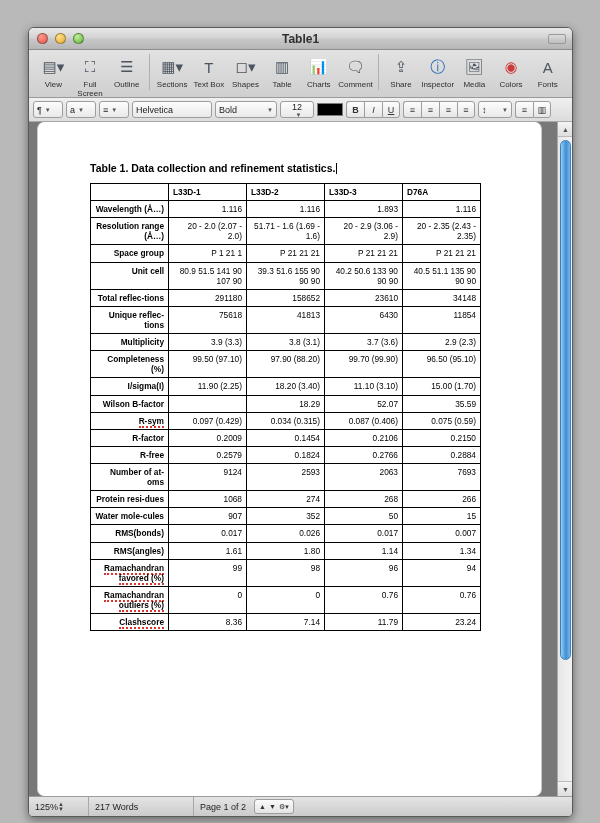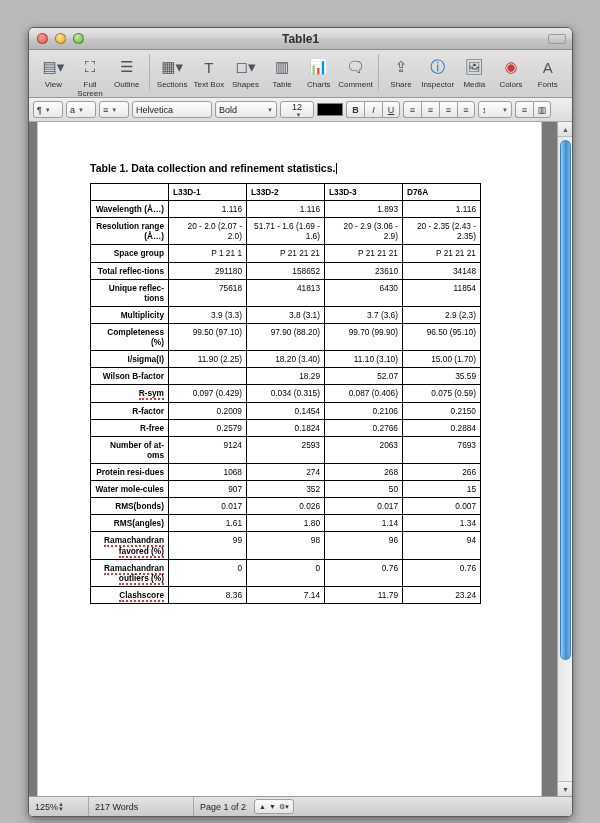--- a/index.html
+++ b/index.html
@@ -150,20 +150,21 @@
     background: #787878;
     position: relative;
   }
   .page {
     position: absolute;
     left: 8px; top: 0;
     width: 505px; height: 100%;
     background: #ffffff;
     border-left: 1px solid #c9c9c9;
     border-right: 1px solid #c9c9c9;
+    border-radius: 7px;
   }
   .doc-content {
     padding: 40px 28px 0 52px;
   }
   .doc-title {
     font-family: "Liberation Sans", sans-serif;
     font-size: 10.5px;
     font-weight: bold;
     color: #000;
     margin-bottom: 9px;
@@ -423,20 +424,27 @@
                   <td class="val">20 - 2.35 (2.43 - 2.35)</td>
                 </tr>
                 <tr>
                   <td class="rowhead">Space group</td>
                   <td class="val">P 1 21 1</td>
                   <td class="val">P 21 21 21</td>
                   <td class="val">P 21 21 21</td>
                   <td class="val">P 21 21 21</td>
                 </tr>
                 <tr>
+                  <td class="rowhead">Unit cell</td>
+                  <td class="val">80.9 51.5 141 90 107 90</td>
+                  <td class="val">39.3 51.6 155 90 90 90</td>
+                  <td class="val">40.2 50.6 133 90 90 90</td>
+                  <td class="val">40.5 51.1 135 90 90 90</td>
+                </tr>
+                <tr>
                   <td class="rowhead">Total reflec-tions</td>
                   <td class="val">291180</td>
                   <td class="val">158652</td>
                   <td class="val">23610</td>
                   <td class="val">34148</td>
                 </tr>
                 <tr>
                   <td class="rowhead">Unique reflec-tions</td>
                   <td class="val">75618</td>
                   <td class="val">41813</td>

